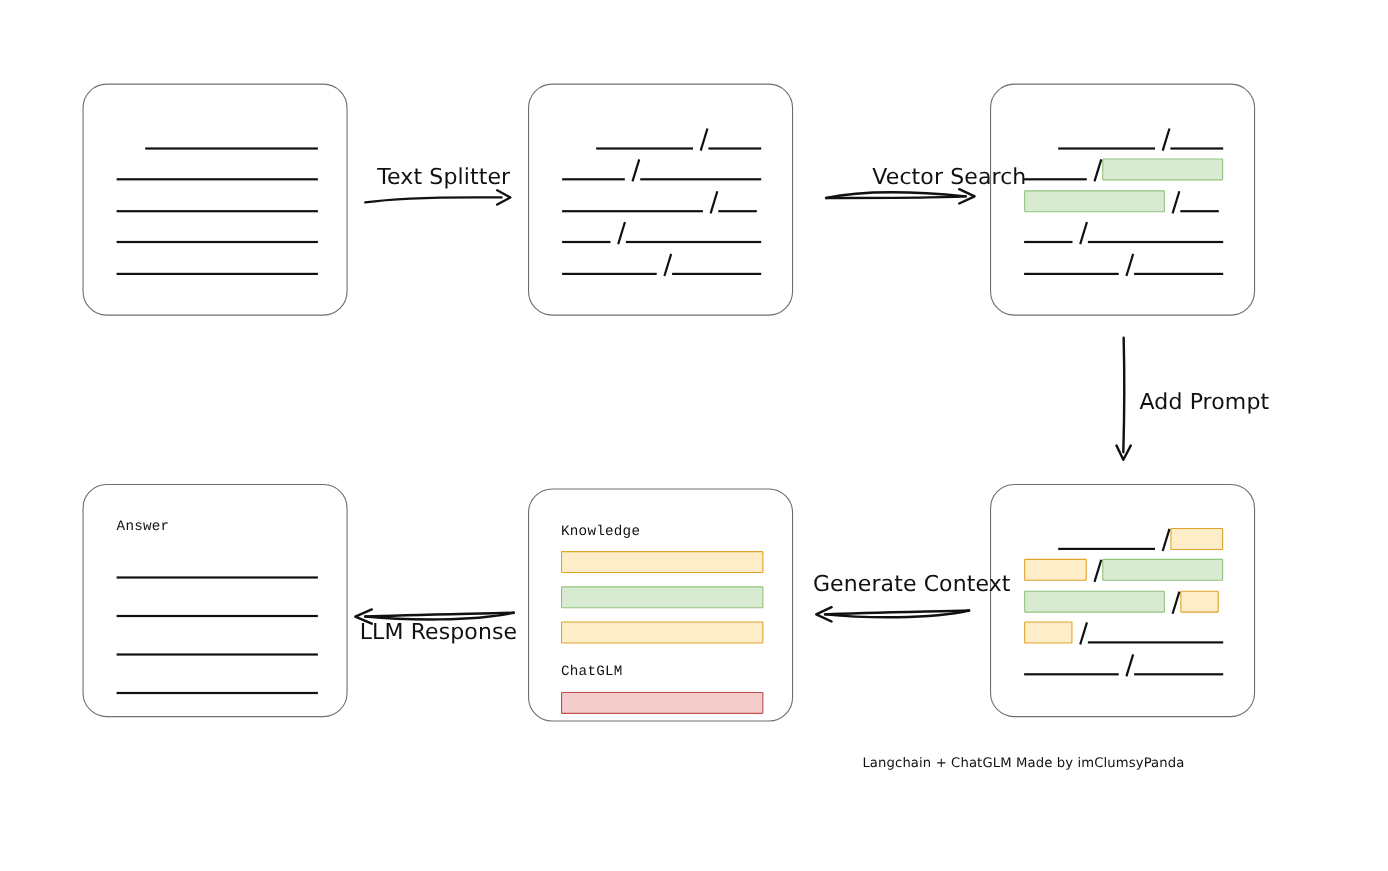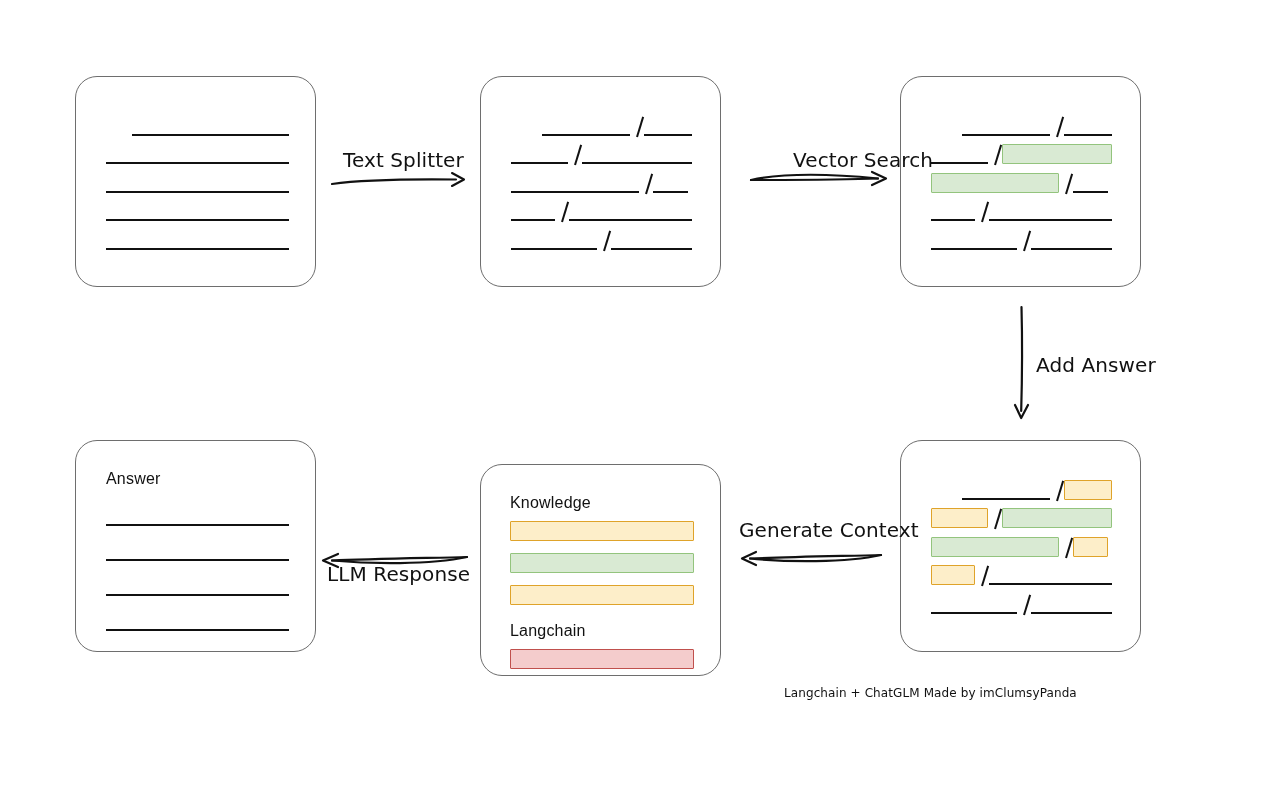--- a/index.html
+++ b/index.html
@@ -91,22 +91,22 @@
   .chip.yellow{ background: #fdeec9; border: 1.7px solid #dfa32a; }
 
   
   .prompt-body {
     position: absolute;
     left: 29px;
     right: 26px;
     top: 26px;
   }
   .label {
-    font-family: Liberation Sans, sans-serif;
-    font-size: 16px;
+    font-family: Liberation Mono, monospace;
+    font-size: 13px;
     letter-spacing: 0.2px;
     color: #111111;
     line-height: 24px;
     margin: 0;
     white-space: nowrap;
   }
   .bar {
     height: 20px;
     box-sizing: border-box;
     border-radius: 1px;
@@ -286,36 +286,36 @@
               <div class="plain-line"></div>
             </div>
             <div style="height: 35px; display: flex; align-items: flex-end;">
               <div class="plain-line"></div>
             </div>
           </div>
       </div>
     </div>
   </div>
 
-  <div class="card" style="left:480px; top:464px; width:241px; height:212px;">
+  <div class="card" style="left:480px; top:444px; width:241px; height:212px;">
     <div class="card-inner">
       <div class="prompt-body">
         <div class="label">Knowledge</div>
         <div>
             <div style="height: 32px; display: flex; align-items: center;">
               <div class="bar yellow"></div>
             </div>
             <div style="height: 32px; display: flex; align-items: center;">
               <div class="bar green"></div>
             </div>
             <div style="height: 32px; display: flex; align-items: center;">
               <div class="bar yellow"></div>
             </div>
           </div>
-        <div class="label" style="margin-top:8px;">Langchain</div>
+        <div class="label" style="margin-top:8px;">ChatGLM</div>
         <div>
             <div style="height: 32px; display: flex; align-items: center;">
               <div class="bar red"></div>
             </div>
           </div>
       </div>
     </div>
   </div>
 
   <div class="card" style="left:900px; top:440px; width:241px; height:212px;">
@@ -367,21 +367,21 @@
     <path d="M122,5 L134,11.5 L122,18" fill="none" stroke="#111111" stroke-width="2.1" stroke-linejoin="round" stroke-linecap="round"></path>
   </svg>
 
   <div class="arrow-label" style="left:746px; top:148px;margin-left:47px;">Vector Search</div>
   <svg class="arrow" style="left:748px; top:167px;" width="142" height="22" viewBox="0 0 142 22">
     <path d="M3,13 C40,5 95,8 130,11.5" fill="none" stroke="#111111" stroke-width="2.2" stroke-linecap="round"></path>
     <path d="M3,13 C42,13 96,13 130,11.5" fill="none" stroke="#111111" stroke-width="2.2" stroke-linecap="round"></path>
     <path d="M124,5 L138,11.5 L124,18" fill="none" stroke="#111111" stroke-width="2.2" stroke-linejoin="round" stroke-linecap="round"></path>
   </svg>
 
-  <div class="arrow-label" style="left:1036px; top:353px;">Add Answer</div>
+  <div class="arrow-label" style="left:1036px; top:353px;">Add Prompt</div>
   <svg class="arrow" style="left:1008px; top:305px;" width="30" height="116" viewBox="0 0 30 116">
     <path d="M13.5,2 C14.5,40 14,78 13.2,106" fill="none" stroke="#111111" stroke-width="2.2" stroke-linecap="round"></path>
     <path d="M7,100 L13.2,113 L20,100" fill="none" stroke="#111111" stroke-width="2.2" stroke-linejoin="round" stroke-linecap="round"></path>
   </svg>
 
   <div class="arrow-label" style="left:739px; top:518px;">Generate Context</div>
   <svg class="arrow" style="left:738px; top:546px;" width="146" height="22" viewBox="0 0 146 22">
     <path d="M143,9 C108,17 48,16 12,12.5" fill="none" stroke="#111111" stroke-width="2.2" stroke-linecap="round"></path>
     <path d="M143,9 C105,10 48,11 12,12.5" fill="none" stroke="#111111" stroke-width="2.2" stroke-linecap="round"></path>
     <path d="M18,6 L4,12.5 L18,19" fill="none" stroke="#111111" stroke-width="2.2" stroke-linejoin="round" stroke-linecap="round"></path>

